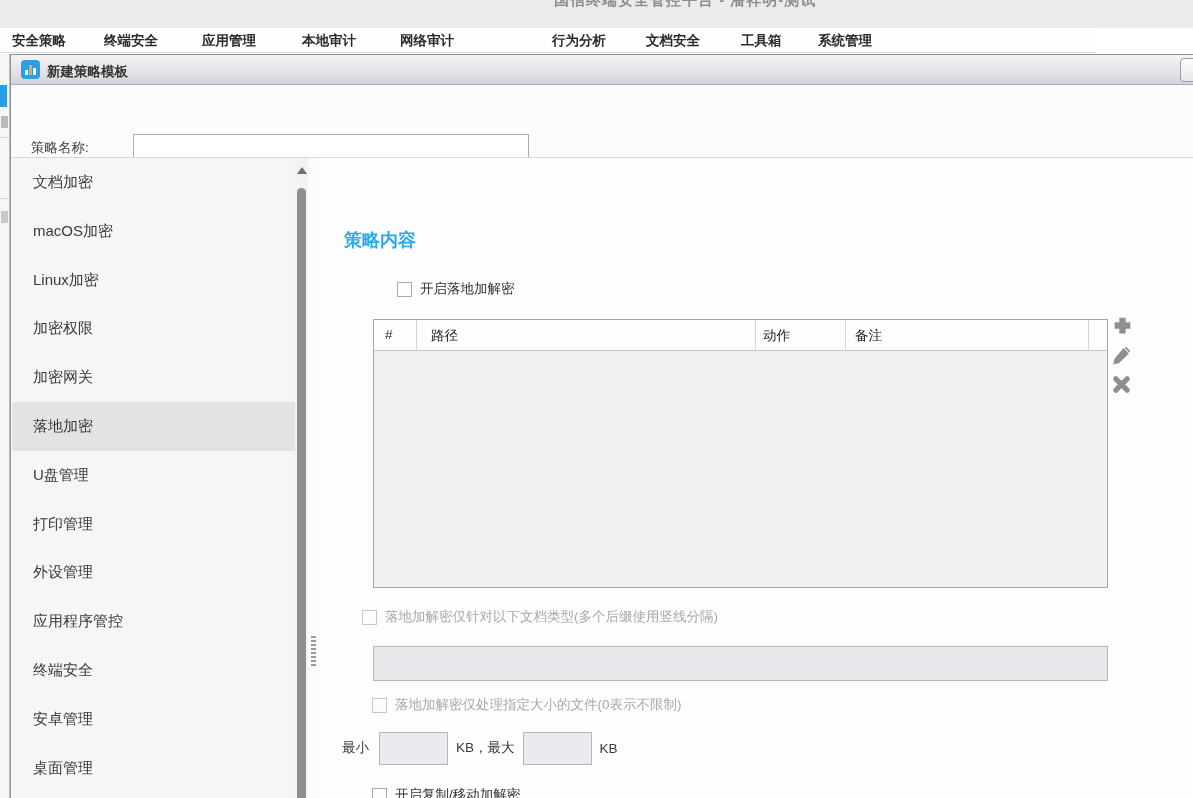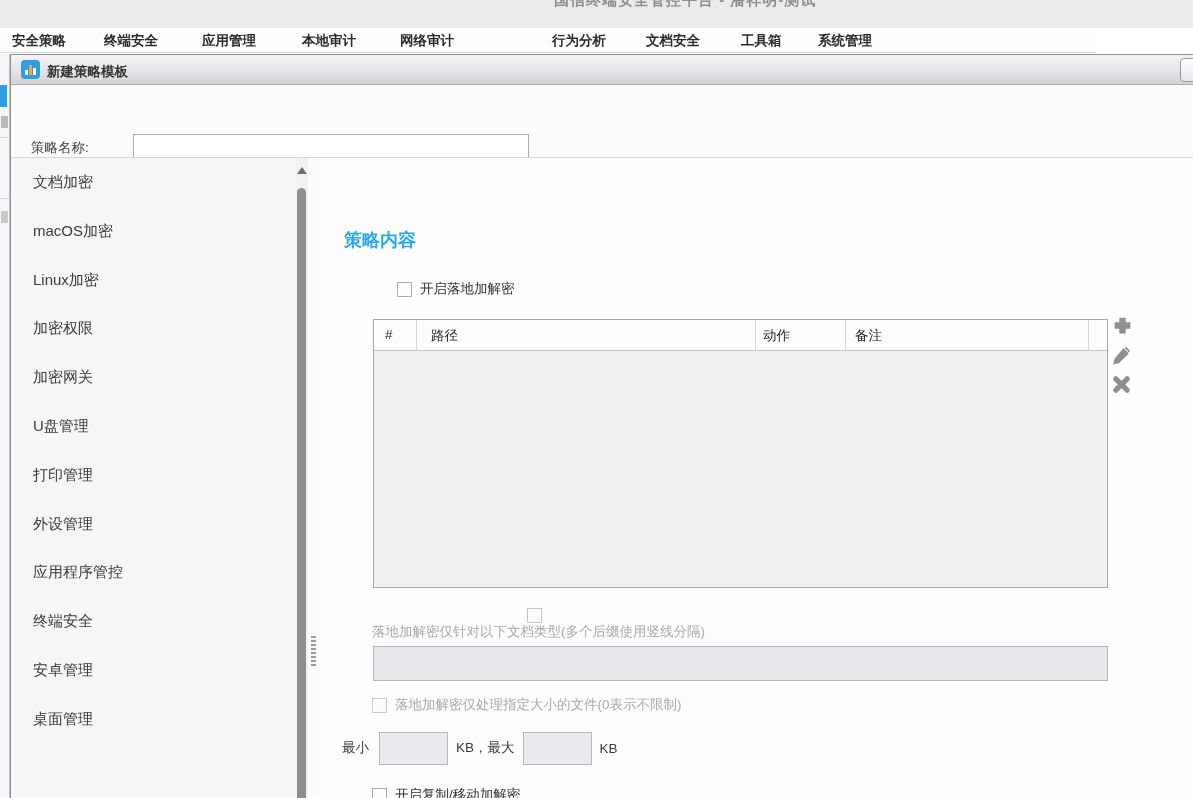--- a/index.html
+++ b/index.html
@@ -130,20 +130,21 @@
     <input class="name-input" type="text" value="" style="">
   </div>
   <div class="hsep"></div>
 
   <div class="sidebar">
     <div class="side-item">文档加密</div>
     <div class="side-item">macOS加密</div>
     <div class="side-item">Linux加密</div>
     <div class="side-item">加密权限</div>
     <div class="side-item">加密网关</div>
+    <div class="side-item selected">落地加密</div>
     <div class="side-item">U盘管理</div>
     <div class="side-item">打印管理</div>
     <div class="side-item">外设管理</div>
     <div class="side-item">应用程序管控</div>
     <div class="side-item">终端安全</div>
     <div class="side-item">安卓管理</div>
     <div class="side-item">桌面管理</div>
   </div>
   <div class="side-scroll">
     <div class="scroll-arrow"></div>
@@ -189,21 +190,21 @@
       </svg>
       <svg class="tool" width="19" height="21" viewBox="0 0 20 20">
         <path d="M12.2 2.2 L17.8 7.8 L7.5 18 L1.2 19.5 L2.8 13.2 Z" fill="#8f8f8f"></path>
         <path d="M14.8 0.8 L19.2 5.2 L17.8 6.6 L13.4 2.2 Z" fill="#8f8f8f"></path>
       </svg>
       <svg class="tool" width="19" height="19" viewBox="0 0 20 20">
         <path d="M4 4 L16 16 M16 4 L4 16" stroke="#8f8f8f" stroke-width="5.5" stroke-linecap="round"></path>
       </svg>
     </div>
 
-    <div class="cb-row disabled" style="left:52px; top:450px;flex-direction:column;">
+    <div class="cb-row disabled" style="left:42px; top:450px;">
       <span class="cb-box"></span>
       <span class="cb-label">落地加解密仅针对以下文档类型(多个后缀使用竖线分隔)</span>
     </div>
     <input class="dis-input" style="left: 53px; top: 488px; width: 735px; height: 35px;" type="text" disabled="" value="">
 
     <div class="cb-row disabled" style="left:52px; top:538px;">
       <span class="cb-box"></span>
       <span class="cb-label">落地加解密仅处理指定大小的文件(0表示不限制)</span>
     </div>
 

